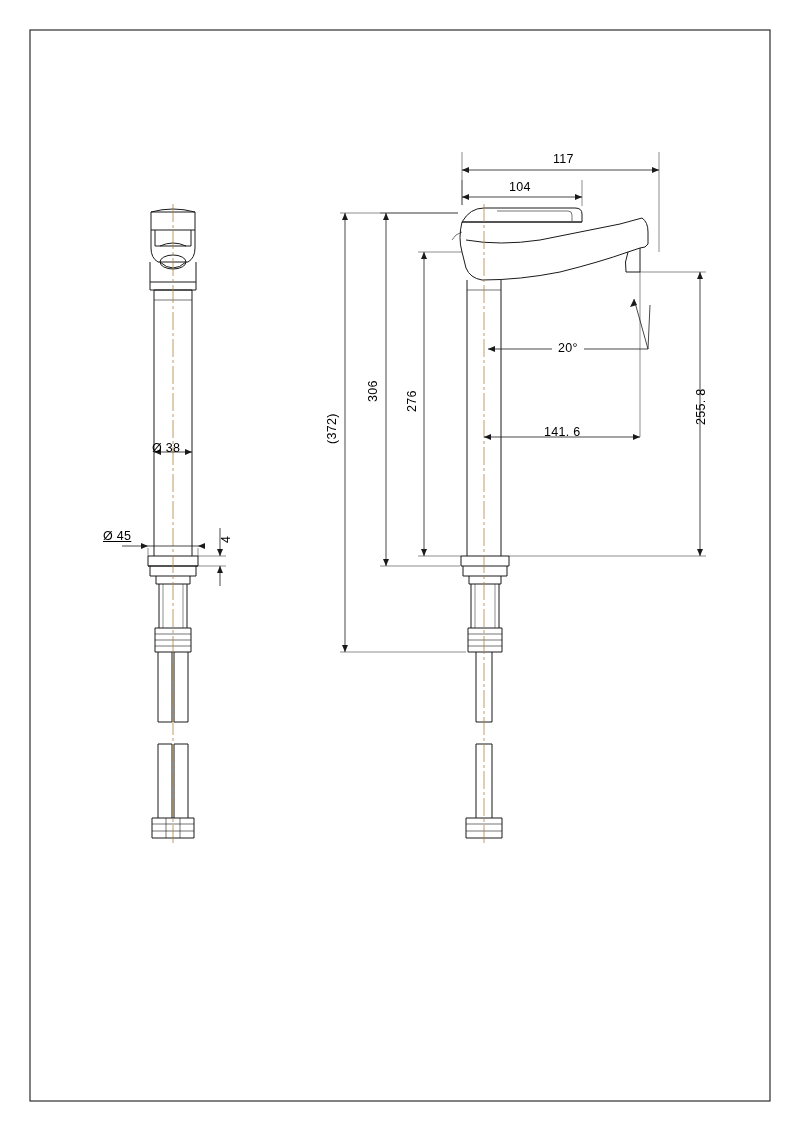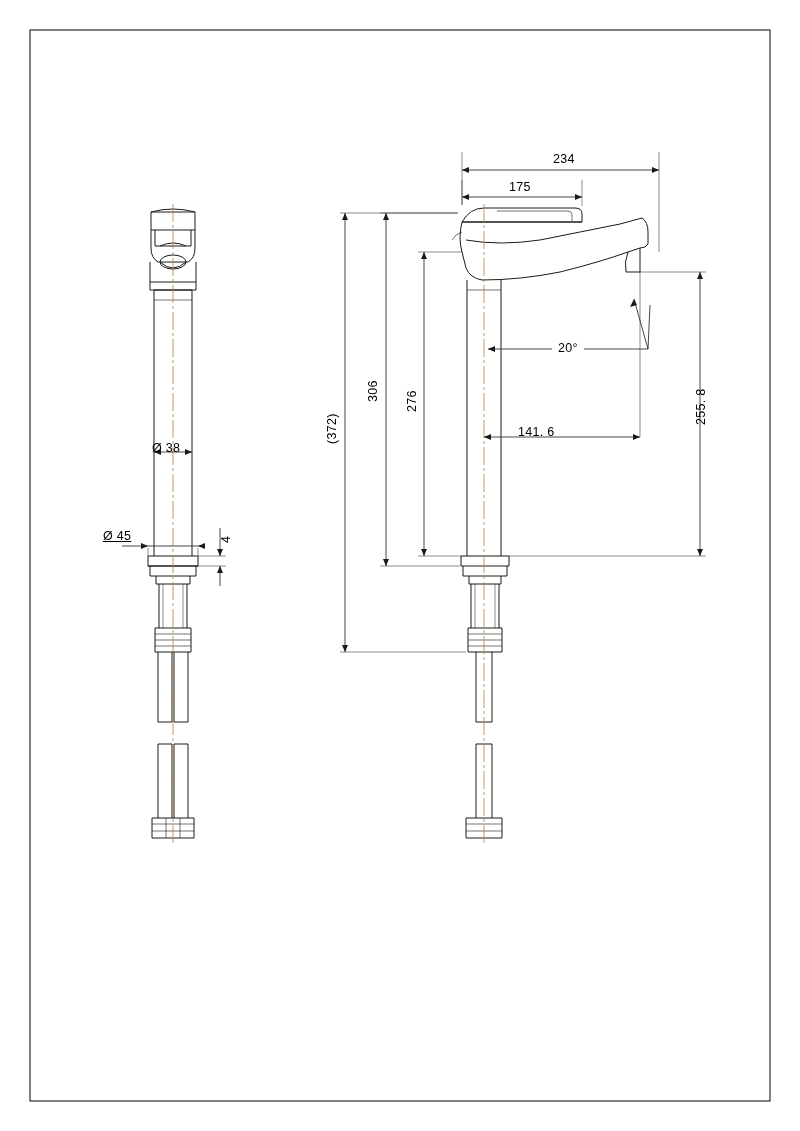--- a/index.html
+++ b/index.html
@@ -232,29 +232,29 @@
 
     </g>
   </svg>
 
   <div class="dim-text" style="left:152px; top:441px;text-align:right;">Ø 38</div>
 
   <div class="dim-text" style="left:103px; top:529px;text-decoration:underline;">Ø 45</div>
 
   <div class="dim-text vert" style="left:219px; top:543px;">4</div>
 
-  <div class="dim-text" style="left:553px; top:152px;">234</div>
-
-  <div class="dim-text" style="left:509px; top:180px;">175</div>
+  <div class="dim-text" style="left:553px; top:152px;">117</div>
+
+  <div class="dim-text" style="left:509px; top:180px;">104</div>
 
   <div class="dim-text vert" style="left:325px; top:444px;">(372)</div>
 
   <div class="dim-text vert" style="left:366px; top:402px;">306</div>
 
   <div class="dim-text vert" style="left:405px; top:412px;">276</div>
 
-  <div class="dim-text" style="left:518px; top:425px;">141. 6</div>
+  <div class="dim-text" style="left:544px; top:425px;">141. 6</div>
 
   <div class="dim-text vert" style="left:694px; top:425px;">255. 8</div>
 
   <div class="dim-text" style="left:558px; top:341px;">20°</div>
 
 </div>
 
 </body></html>

